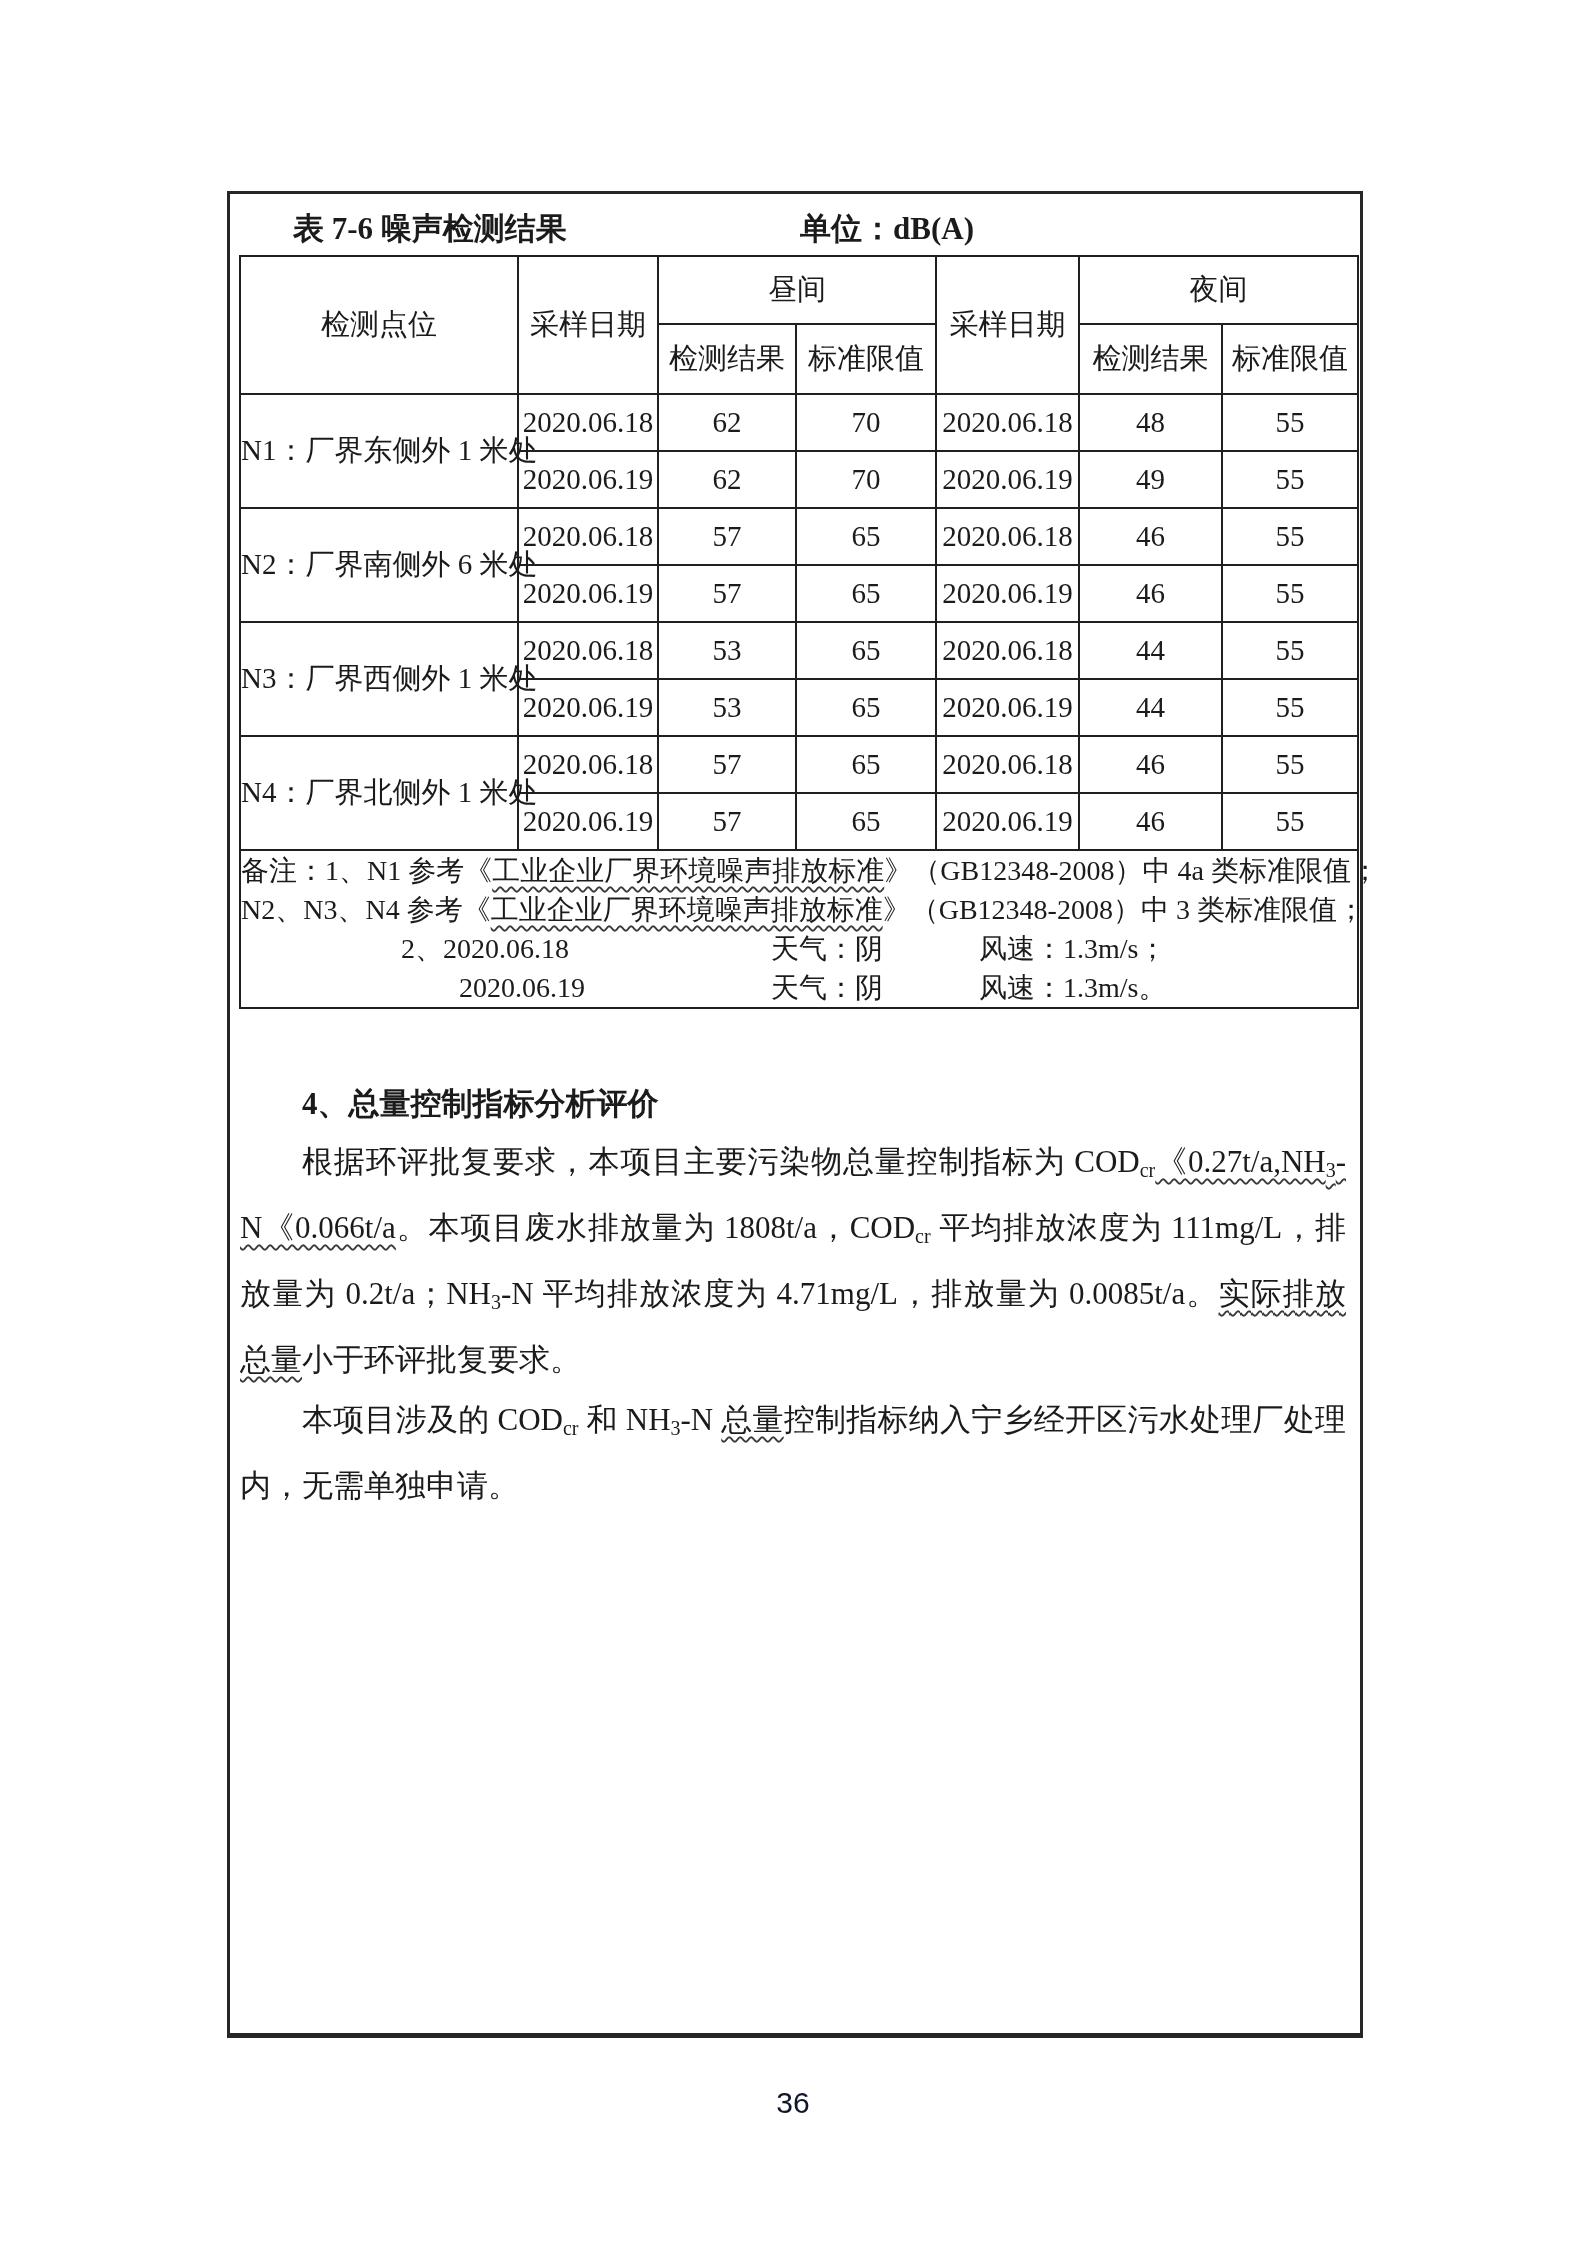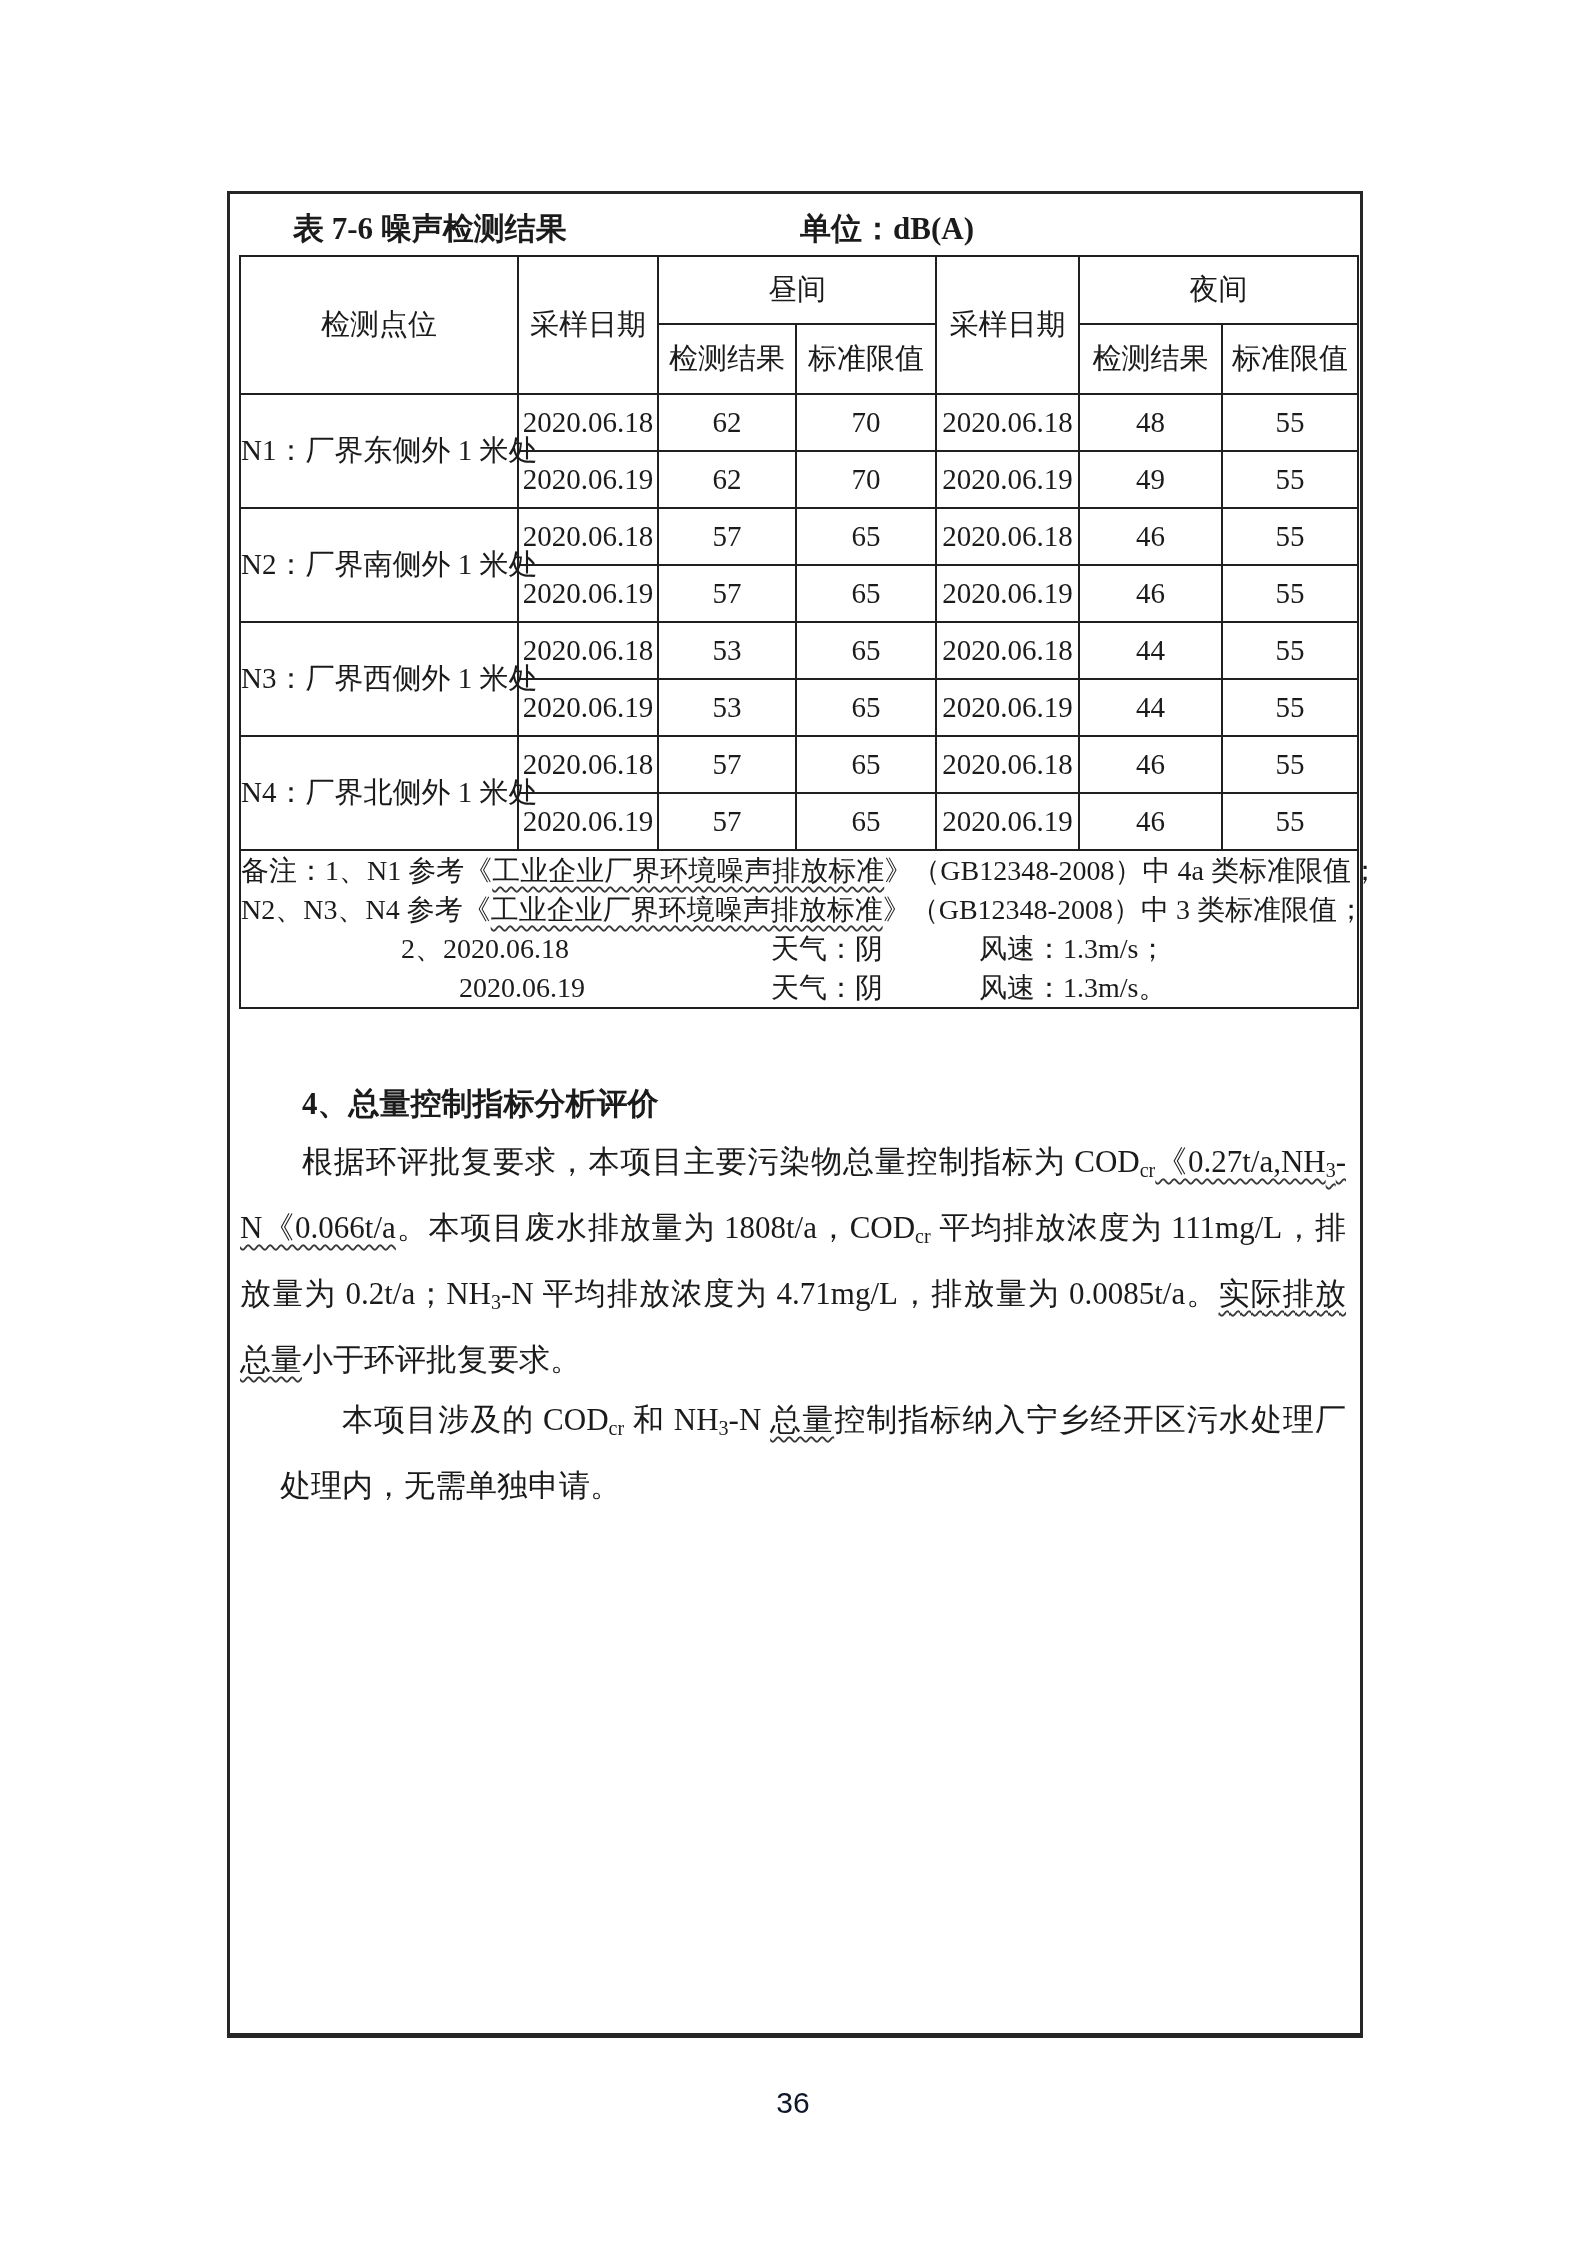--- a/index.html
+++ b/index.html
@@ -80,21 +80,21 @@
     line-height:58px;
     text-align:justify;
   }
   .body-text p{margin:0;text-indent:62px;}
   .body-text p.p1{margin-top:14px;}
   .body-text h4{
     margin:4px 0 0 0;
     font-size:31px;line-height:58px;
     font-weight:bold;text-indent:62px;
   }
-  .body-text p.p3{margin-top:2px;margin-left:40px;}
+  .body-text p.p3{margin-top:2px;}
   .wavy{
     text-decoration-line:underline;
     text-decoration-style:wavy;
     text-decoration-thickness:1.5px;
     text-underline-offset:6px;
     text-decoration-color:#3a3a3a;
   }
   .sub{font-size:20px;vertical-align:-5px;letter-spacing:0;}
   .page-number{
     position:absolute;left:0;top:2086px;width:1586px;
@@ -151,21 +151,21 @@
           </tr>
           <tr class="datarow">
             <td>2020.06.19</td>
             <td>62</td>
             <td>70</td>
             <td>2020.06.19</td>
             <td>49</td>
             <td>55</td>
           </tr>
           <tr class="datarow">
-            <td class="point" rowspan="2">N2：厂界南侧外 1 米处</td>
+            <td class="point" rowspan="2">N2：厂界南侧外 6 米处</td>
             <td>2020.06.18</td>
             <td>57</td>
             <td>65</td>
             <td>2020.06.18</td>
             <td>46</td>
             <td>55</td>
           </tr>
           <tr class="datarow">
             <td>2020.06.19</td>
             <td>57</td>

